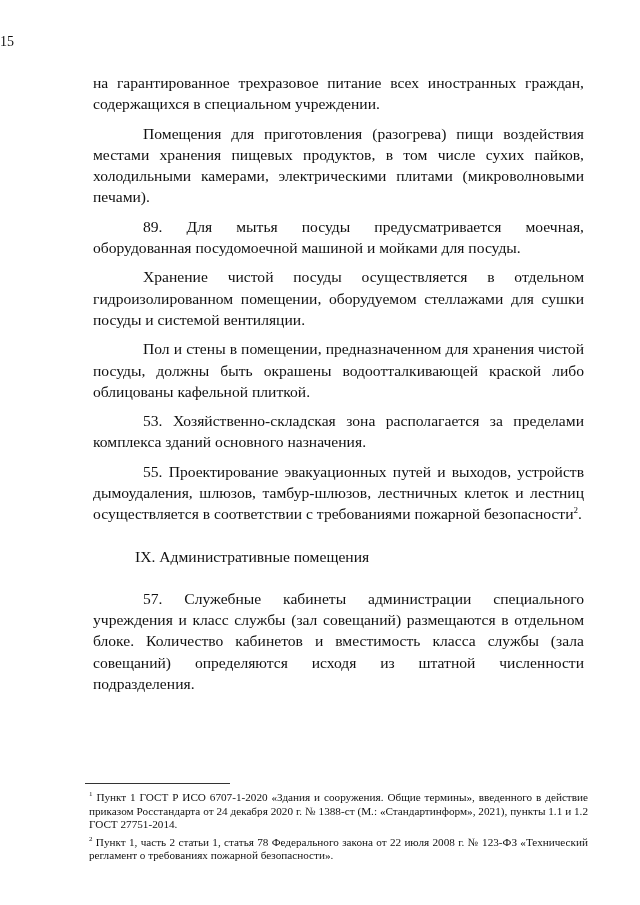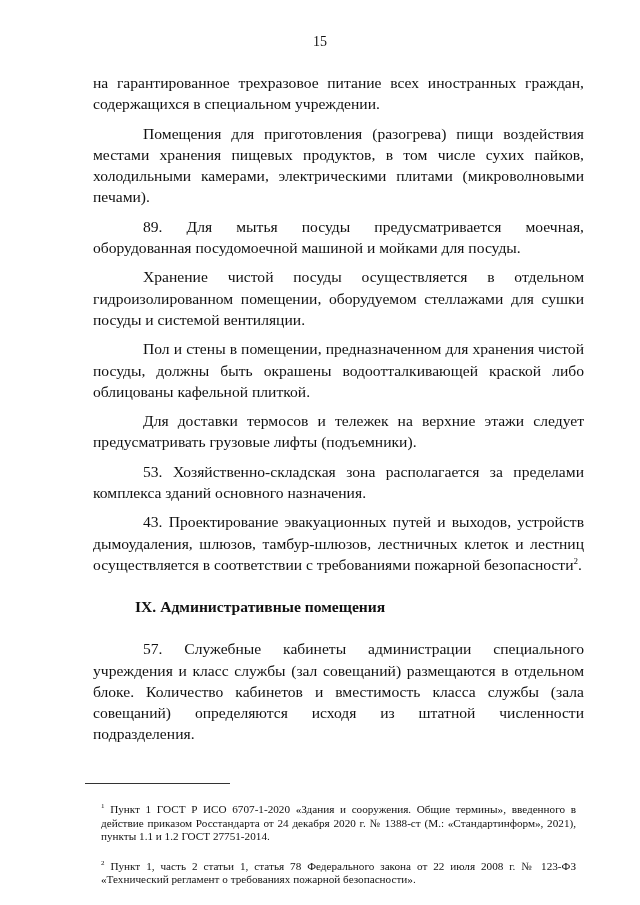--- a/index.html
+++ b/index.html
@@ -2,64 +2,63 @@
 <html><head>
 <meta charset="utf-8">
 <style>
   html, body { margin: 0; padding: 0; background: #ffffff; }
   body { width: 640px; height: 905px; position: relative; overflow: hidden; }
   .page {
     position: absolute; left: 0; top: 0; width: 640px; height: 905px; background: #ffffff;
     color: #111111; font-family: "Liberation Serif", "DejaVu Serif", serif;
   }
   .page-number {
-    position: absolute; top: 33px; left: 0; width: 640px; text-align: center;
+    position: absolute; top: 33px; left: 0; width: 640px; 
     font-size: 14px; line-height: 18px;
   }
   .body-text {
     position: absolute; left: 85px; top: 64px; width: 507px;
     font-size: 15.6px; line-height: 21.3px;
   }
   .para {
     margin: 8px; text-align: justify; text-align-last: left;
     hyphens: none;
   }
   .para.indent { text-indent: 50px; }
   .para sup { font-size: 9px; line-height: 0; vertical-align: super; }
   .section-heading {
-    margin: 21px 0 0 0; padding-left: 50px; font-weight: bold; font-size: 15.6px;
+    margin: 21px 0 0 0; padding-left: 50px; font-weight: normal; font-size: 15.6px;
     line-height: 21.3px; height: 21px;
   }
   .after-heading { margin-top: 21px; }
   .footnote-rule {
     position: absolute; left: 85px; top: 783px; width: 145px; height: 0;
     border-top: 1px solid #333333;
   }
   .footnotes {
     position: absolute; left: 85px; top: 787px; width: 507px;
     font-size: 11.2px; line-height: 13.6px;
   }
-  .footnote { margin: 16px; text-align: justify; text-align-last: left; }
+  .footnote { margin: 4px; text-align: justify; text-align-last: left; }
   .footnote sup { font-size: 7px; line-height: 0; vertical-align: super; }
 </style>
 </head>
 <body>
 
 <div class="page">
   <div class="page-number">15</div>
 
   <div class="body-text">
     <p class="para">на гарантированное трехразовое питание всех иностранных граждан, содержащихся в специальном учреждении.</p>
     <p class="para indent">Помещения для приготовления (разогрева) пищи воздействия местами хранения пищевых продуктов, в том числе сухих пайков, холодильными камерами, электрическими плитами (микроволновыми печами).</p>
     <p class="para indent">89. Для мытья посуды предусматривается моечная, оборудованная посудомоечной машиной и мойками для посуды.</p>
     <p class="para indent">Хранение чистой посуды осуществляется в отдельном гидроизолированном помещении, оборудуемом стеллажами для сушки посуды и системой вентиляции.</p>
     <p class="para indent">Пол и стены в помещении, предназначенном для хранения чистой посуды, должны быть окрашены водоотталкивающей краской либо облицованы кафельной плиткой.</p>
-    <p class="para indent">Для доставки термосов и тележек на верхние этажи следует предусматривать грузовые лифты (подъемники).</p>
     <p class="para indent">53. Хозяйственно-складская зона располагается за пределами комплекса зданий основного назначения.</p>
-    <p class="para indent"><span>43. Проектирование эвакуационных путей и выходов, устройств дымоудаления, шлюзов, тамбур-шлюзов, лестничных клеток и лестниц осуществляется в соответствии с требованиями пожарной безопасности</span><sup>2</sup><span>.</span></p>
+    <p class="para indent"><span>55. Проектирование эвакуационных путей и выходов, устройств дымоудаления, шлюзов, тамбур-шлюзов, лестничных клеток и лестниц осуществляется в соответствии с требованиями пожарной безопасности</span><sup>2</sup><span>.</span></p>
 
     <h2 class="section-heading">IX. Административные помещения</h2>
 
     <p class="para indent after-heading">57. Служебные кабинеты администрации специального учреждения и класс службы (зал совещаний) размещаются в отдельном блоке. Количество кабинетов и вместимость класса службы (зала совещаний) определяются исходя из штатной численности подразделения.</p>
   </div>
 
   <div class="footnote-rule"></div>
 
   <div class="footnotes">
     <p class="footnote"><sup>1</sup><span> Пункт 1 ГОСТ Р ИСО 6707-1-2020 «Здания и сооружения. Общие термины», введенного в действие приказом Росстандарта от 24 декабря 2020 г. № 1388-ст (М.: «Стандартинформ», 2021), пункты 1.1 и 1.2 ГОСТ 27751-2014.</span></p>

